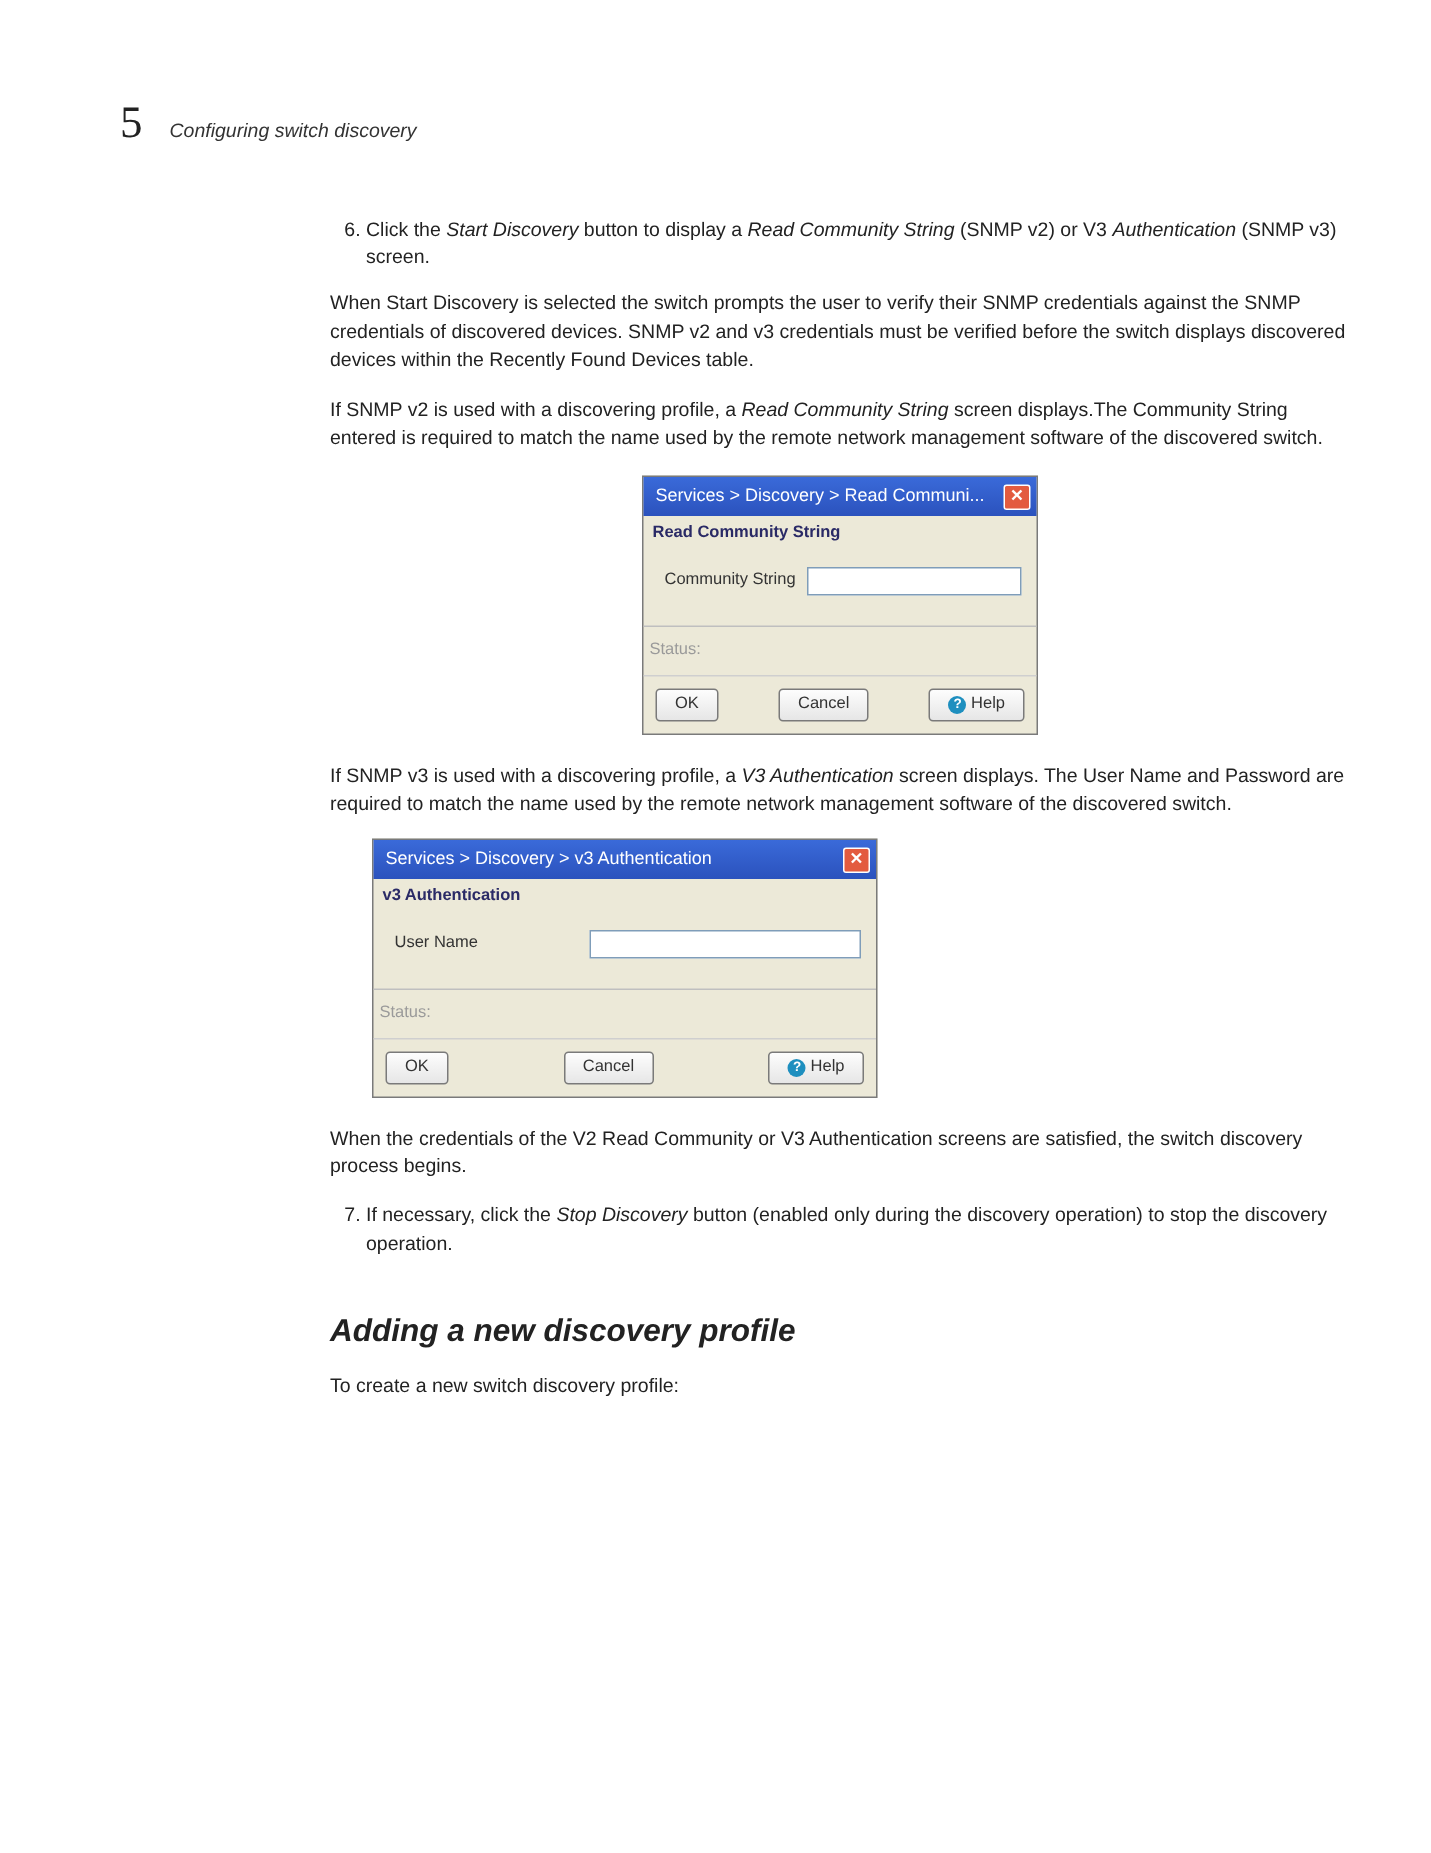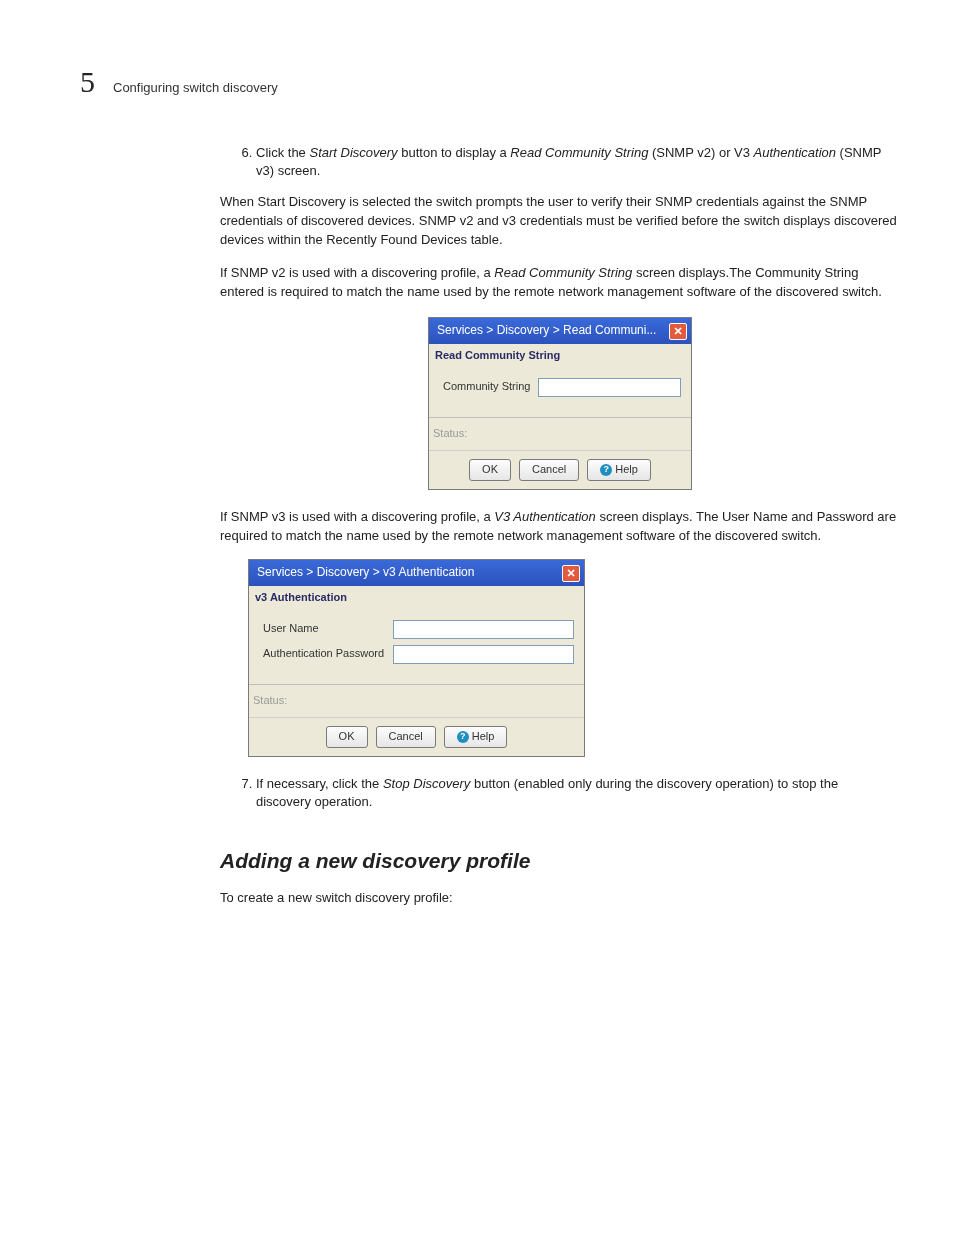--- a/index.html
+++ b/index.html
@@ -19,28 +19,29 @@
     margin-bottom: 40px;
   }
   .chapnum {
     font-family: "Times New Roman", serif;
     font-size: 30px;
     font-weight: 500;
   }
   .running {
     font-size: 13px;
     color: #333;
+    font-style: italic;
   }
   .body-col {
     margin-left: 140px;
     width: 680px;
   }
   ol.flow {
     padding-left: 24px;
-    margin: 12px;
+    margin: 0;
   }
   ol.flow > li {
     margin-bottom: 8px;
   }
   .para {
     margin: 12px 0 14px 0;
   }
   .indent {
   }
   .em { font-style: italic; }
@@ -104,21 +105,21 @@
     height: 17px;
     flex: 1;
   }
   .status-area {
     padding: 8px 4px;
     color: #9a9a9a;
     border-bottom: 1px solid #cfcfcf;
   }
   .button-row {
     display: flex;
-    justify-content: center;
+    justify-content: space-between;
     gap: 8px;
     padding: 8px;
   }
   .btn {
     border: 1px solid #7a7a7a;
     border-radius: 3px;
     background: linear-gradient(#fdfdfd, #e6e6e6);
     padding: 1px 12px;
     font-size: 11px;
     display: inline-flex;
@@ -195,40 +196,37 @@
     <div class="titlebar">
       <span class="titlebar-text">Services &gt; Discovery &gt; v3 Authentication</span>
       <span class="close-x">✕</span>
     </div>
     <div class="panel-title">v3 Authentication</div>
     <div class="form-area">
       <div class="form-row">
         <label>User Name</label>
         <div class="text-input"></div>
       </div>
-      <div class="form-row">
-        <label>Authentication Password</label>
-        <div class="text-input"></div>
-      </div>
     </div>
     <div class="status-area">Status:</div>
     <div class="button-row">
       <div class="btn">
           <span>OK</span>
         </div>
       <div class="btn">
           <span>Cancel</span>
         </div>
       <div class="btn">
           <span class="help-q">?</span>
           <span>Help</span>
         </div>
     </div>
   </div>
 
+  <div class="para indent">When the credentials of the V2 Read Community or V3 Authentication screens are satisfied, the switch discovery process begins.</div>
 
   <ol class="flow" start="7">
     <li value="7">
       <span>If necessary, click the </span><span class="em">Stop Discovery</span><span> button (enabled only during the discovery operation) to stop the discovery operation.</span>
     </li>
   </ol>
 
   <h3 class="section">Adding a new discovery profile</h3>
 
   <div class="para">To create a new switch discovery profile:</div>

